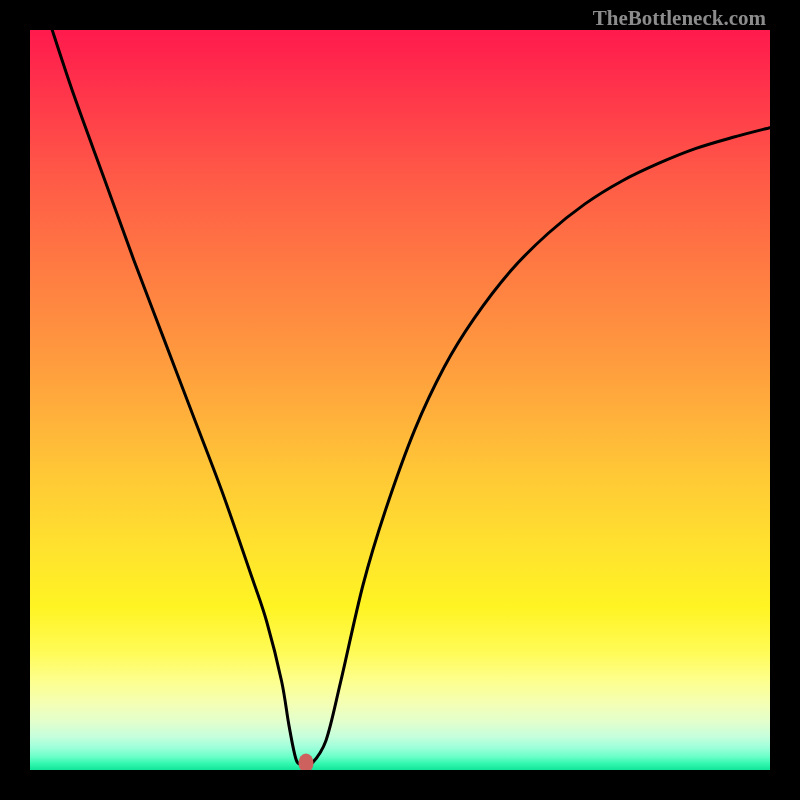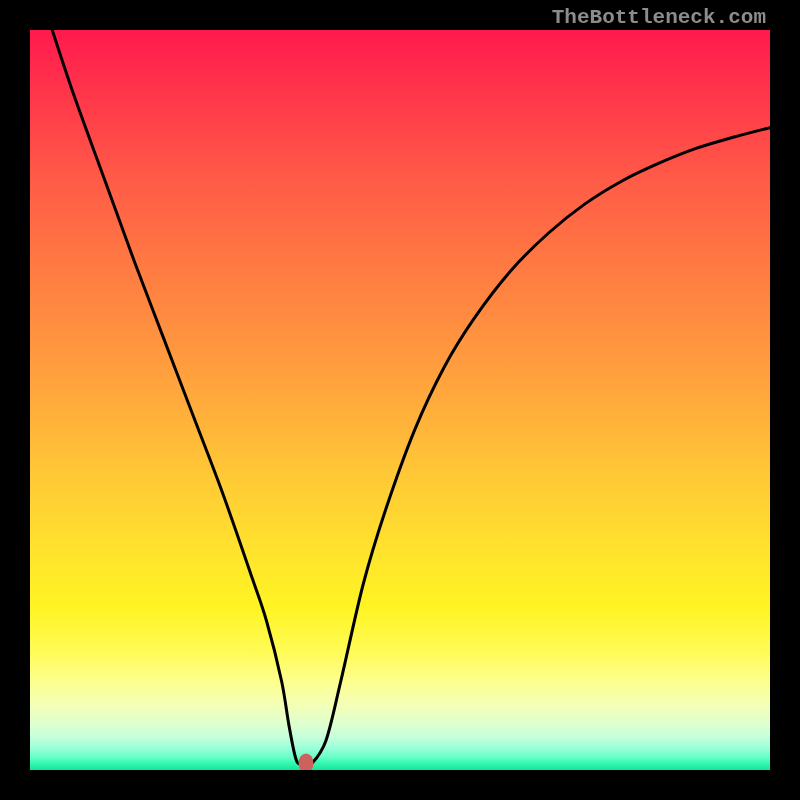--- a/index.html
+++ b/index.html
@@ -46,21 +46,21 @@
       #9cffda 97%,
       #6affc9 98.2%,
       #34f8b0 99.1%,
       #12e59a 100%
     );
   }
   .watermark {
     position: absolute;
     top: 6px;
     right: 34px;
-    font-family: Liberation Mono, monospace;
+    font-family: Liberation Serif, serif;
     font-size: 21px;
     font-weight: 600;
     color: #8c8c8c;
     letter-spacing: 0px;
     user-select: none;
   }
   .curve-svg {
     position: absolute;
     left: 0; top: 0;
     width: 740px; height: 740px;

